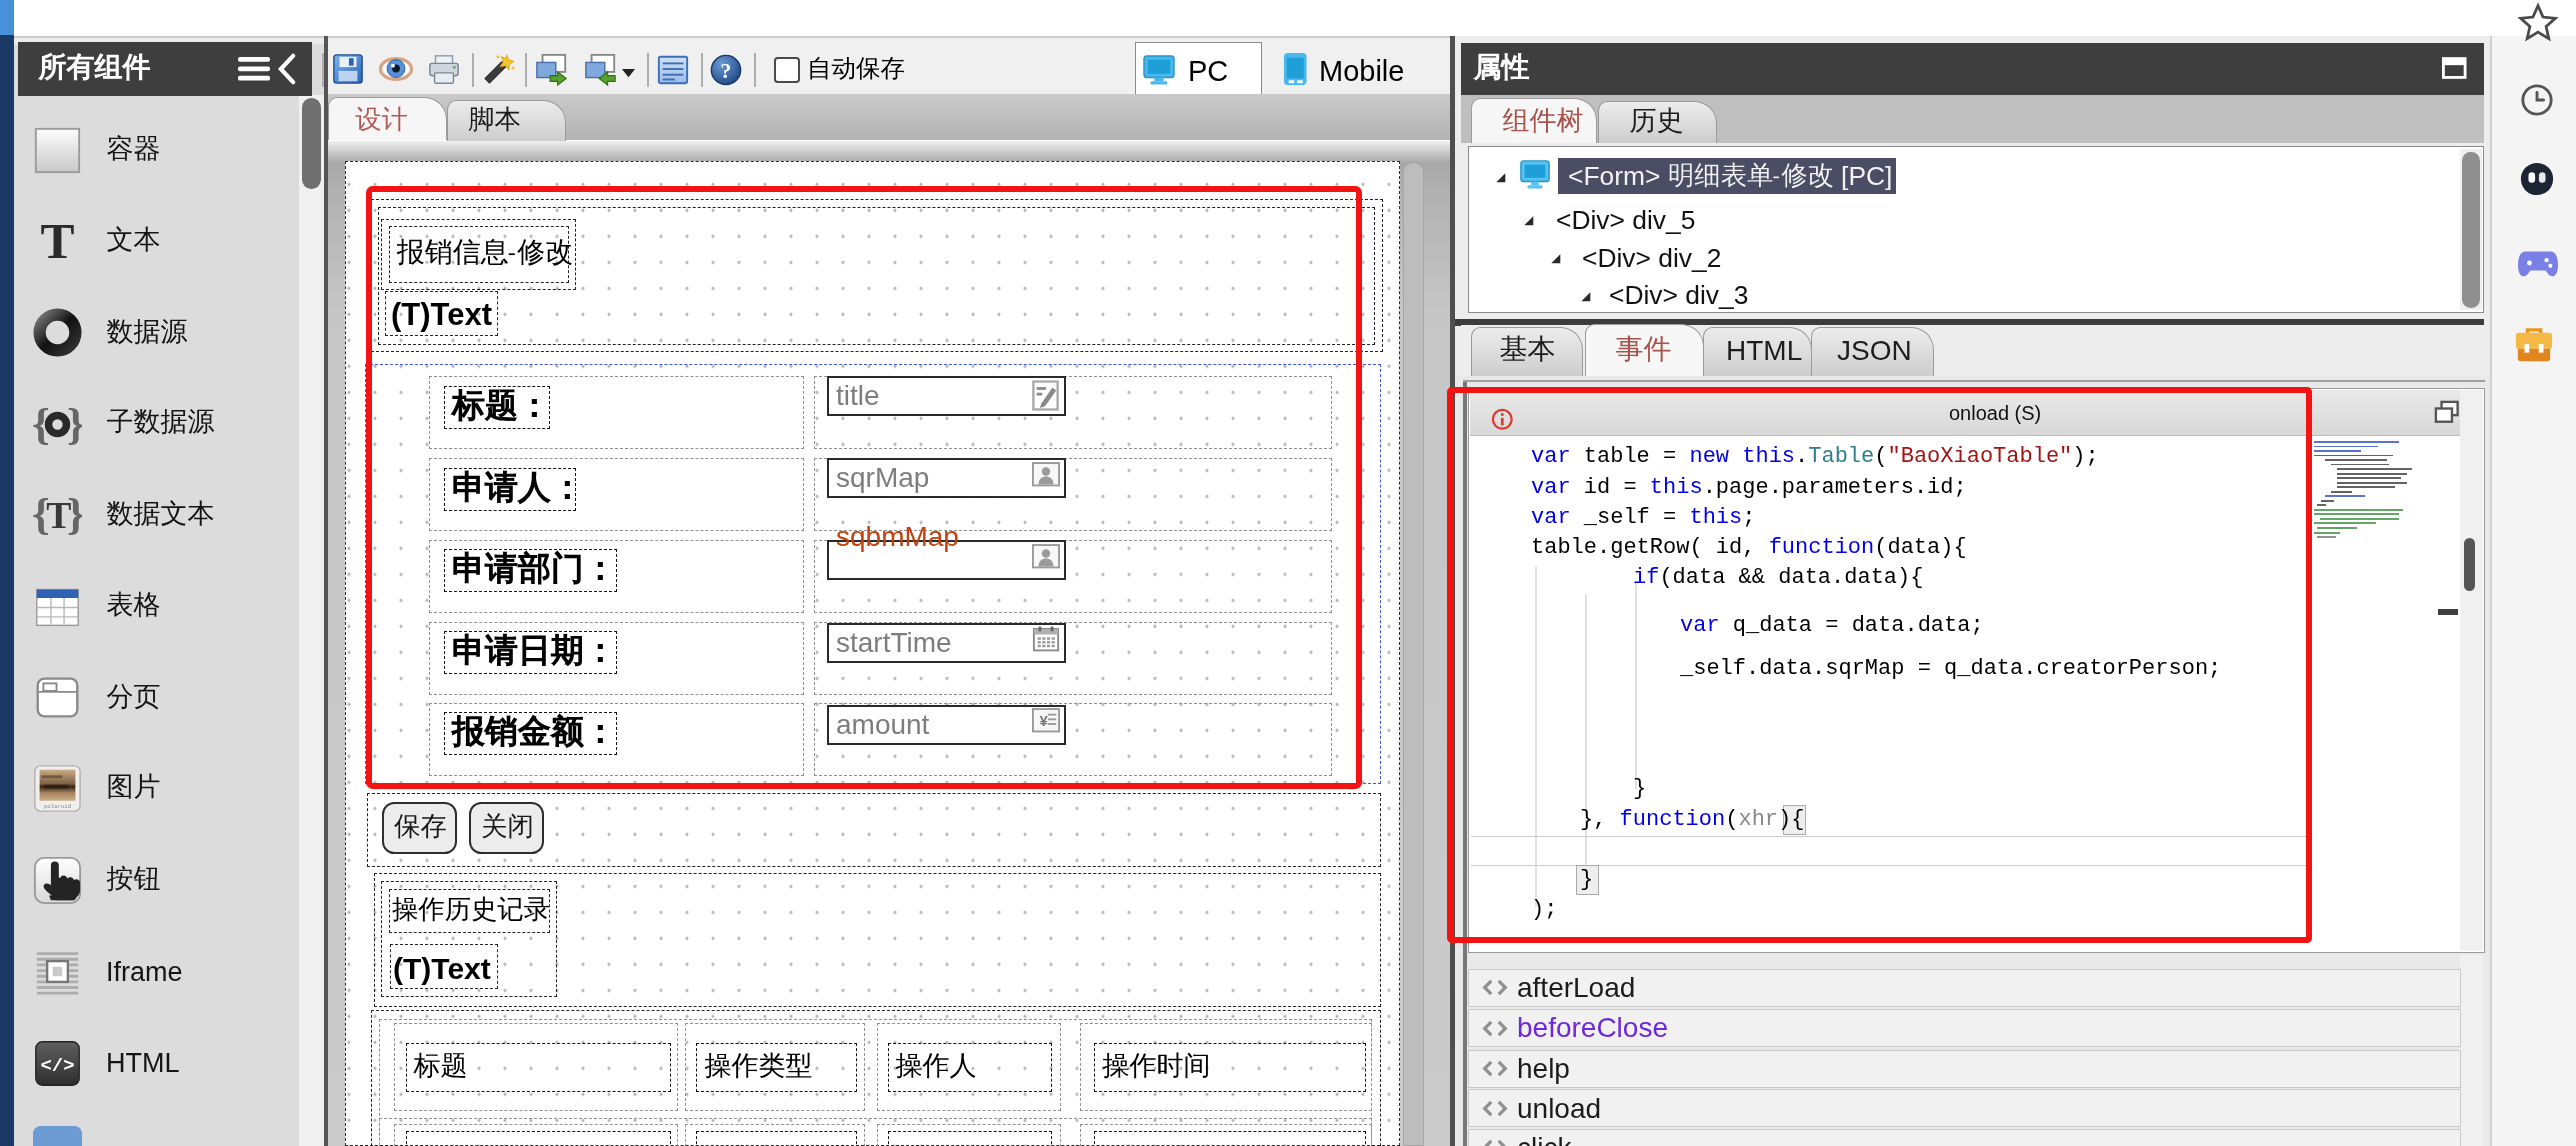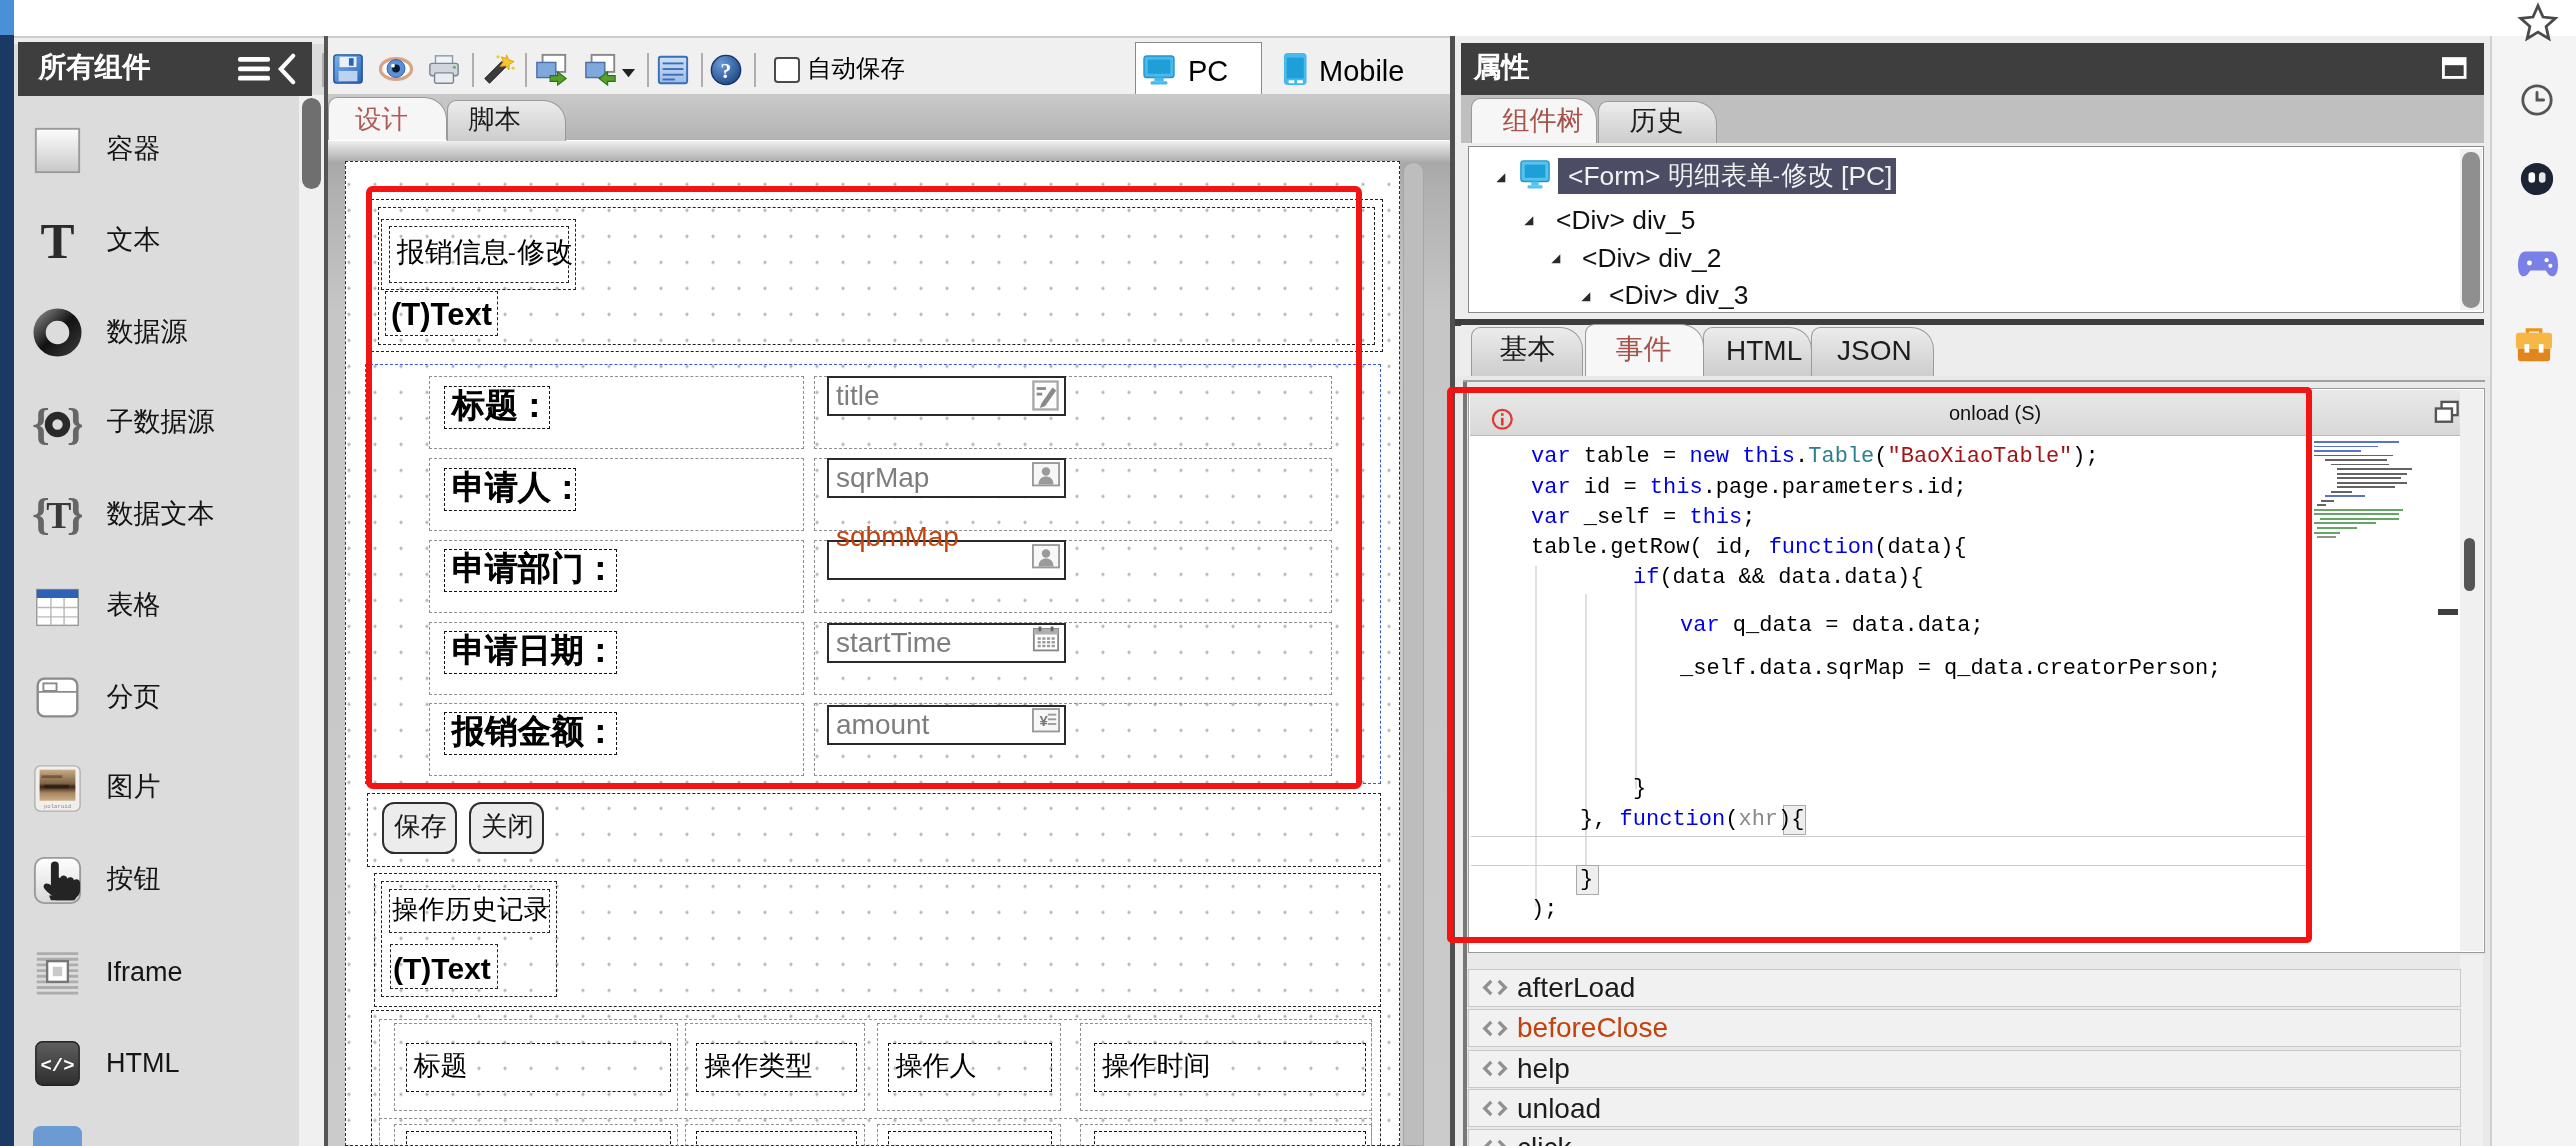--- a/index.html
+++ b/index.html
@@ -676,21 +676,21 @@
     <div style="position:absolute;left:2460px;top:955px;width:22.6px;height:191px;background:#f0f0f0"></div>
     <div style="position:absolute;left:1468px;top:969px;width:993px;height:38px;background:#f1f1f1;border:1.9px solid #c9c9c9;box-sizing:border-box"></div>
     <div style="position:absolute;left:1481px;top:978px;width:28px;height:19px;"><svg width="28" height="19" viewBox="0 0 30 20">
         <path d="M11 3 L4 10 L11 17 M19 3 L26 10 L19 17" stroke="#909090" stroke-width="3.5" fill="none"></path>
       </svg></div>
     <div style="position:absolute;left:1517px;top:967px;font:normal 28px/41px 'Liberation Sans',sans-serif;color:#1c1c1c;white-space:pre;">afterLoad</div>
     <div style="position:absolute;left:1468px;top:1009px;width:993px;height:38px;background:#f1f1f1;border:1.9px solid #c9c9c9;box-sizing:border-box"></div>
     <div style="position:absolute;left:1481px;top:1019px;width:28px;height:19px;"><svg width="28" height="19" viewBox="0 0 30 20">
         <path d="M11 3 L4 10 L11 17 M19 3 L26 10 L19 17" stroke="#909090" stroke-width="3.5" fill="none"></path>
       </svg></div>
-    <div style="position:absolute;left:1517px;top:1007px;font:normal 28px/41px 'Liberation Sans',sans-serif;color:#c2410c;white-space:pre;">beforeClose</div>
+    <div style="position:absolute;left:1517px;top:1007px;font:normal 28px/41px 'Liberation Sans',sans-serif;color:#6d28d9;white-space:pre;">beforeClose</div>
     <div style="position:absolute;left:1468px;top:1050px;width:993px;height:38px;background:#f1f1f1;border:1.9px solid #c9c9c9;box-sizing:border-box"></div>
     <div style="position:absolute;left:1481px;top:1059px;width:28px;height:19px;"><svg width="28" height="19" viewBox="0 0 30 20">
         <path d="M11 3 L4 10 L11 17 M19 3 L26 10 L19 17" stroke="#909090" stroke-width="3.5" fill="none"></path>
       </svg></div>
     <div style="position:absolute;left:1517px;top:1048px;font:normal 28px/41px 'Liberation Sans',sans-serif;color:#1c1c1c;white-space:pre;">help</div>
     <div style="position:absolute;left:1468px;top:1089px;width:993px;height:38px;background:#f1f1f1;border:1.9px solid #c9c9c9;box-sizing:border-box"></div>
     <div style="position:absolute;left:1481px;top:1099px;width:28px;height:19px;"><svg width="28" height="19" viewBox="0 0 30 20">
         <path d="M11 3 L4 10 L11 17 M19 3 L26 10 L19 17" stroke="#909090" stroke-width="3.5" fill="none"></path>
       </svg></div>
     <div style="position:absolute;left:1517px;top:1088px;font:normal 28px/41px 'Liberation Sans',sans-serif;color:#1c1c1c;white-space:pre;">unload</div>

